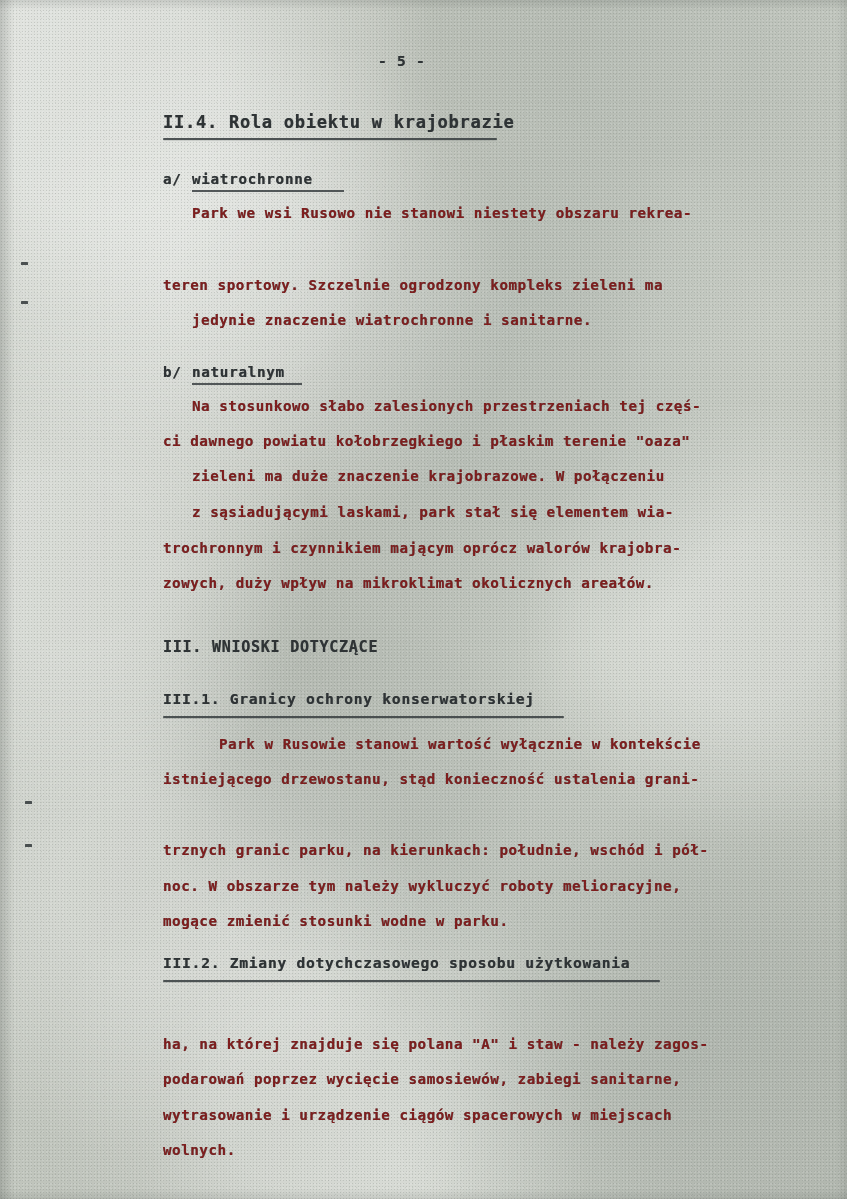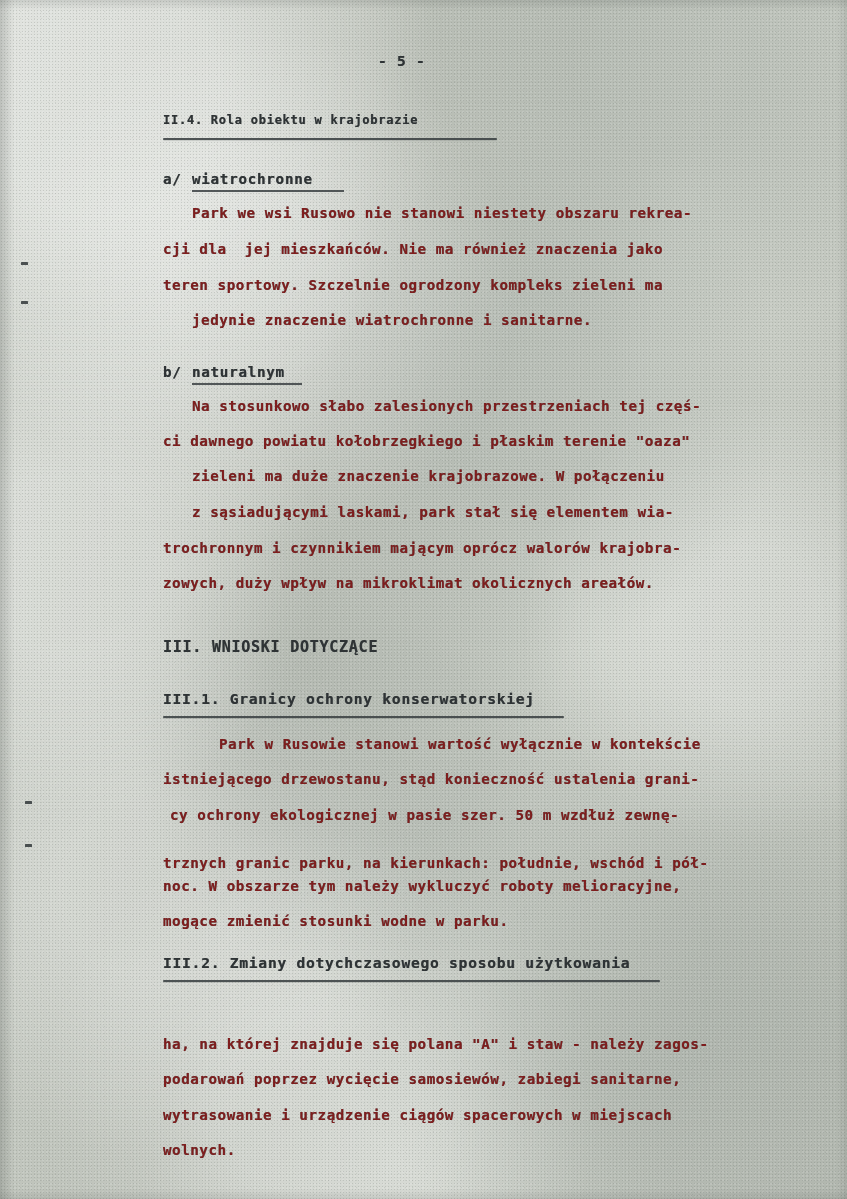--- a/index.html
+++ b/index.html
@@ -141,29 +141,28 @@
 <div id="page">
 
   <div id="paper-texture"></div>
   <div id="paper-speckle"></div>
   <div id="paper-edge"></div>
 
   <div id="content">
 
     <div class="txt pageno hd" style="left:378px; top:54px;">- 5 -</div>
 
-    <div class="txt hd" style="left:163px; top:114px; font-size:12px;">II.4. Rola obiektu w krajobrazie</div>
+    <div class="txt hd" style="left:163px; top:114px; font-size:17px;">II.4. Rola obiektu w krajobrazie</div>
     <div class="rule" style="left:163px; top:138px; width:334px;"></div>
 
     <div class="txt hd" style="left:163px; top:172px;">a/</div>
     <div class="txt hd" style="left:192px; top:172px;">wiatrochronne</div>
     <div class="uline" style="left:192px; top:190px; width:152px;"></div>
 
     <div class="txt body-line" style="left:192px; top:206px;">Park we wsi Rusowo nie stanowi niestety obszaru rekrea-</div>
-    <div class="txt body-line" style="left:163px; top:242px;">cji dla  jej mieszkańców. Nie ma również znaczenia jako</div>
     <div class="txt body-line" style="left:163px; top:278px;">teren sportowy. Szczelnie ogrodzony kompleks zieleni ma</div>
     <div class="txt body-line" style="left:192px; top:313px;">jedynie znaczenie wiatrochronne i sanitarne.</div>
 
     <div class="txt hd" style="left:163px; top:365px;">b/</div>
     <div class="txt hd" style="left:192px; top:365px;">naturalnym</div>
     <div class="uline" style="left:192px; top:383px; width:110px;"></div>
 
     <div class="txt body-line" style="left:192px; top:399px;">Na stosunkowo słabo zalesionych przestrzeniach tej częś-</div>
     <div class="txt body-line" style="left:163px; top:434px;">ci dawnego powiatu kołobrzegkiego i płaskim terenie "oaza"</div>
     <div class="txt body-line" style="left:192px; top:469px;">zieleni ma duże znaczenie krajobrazowe. W połączeniu</div>
@@ -171,22 +170,21 @@
     <div class="txt body-line" style="left:163px; top:541px;">trochronnym i czynnikiem mającym oprócz walorów krajobra-</div>
     <div class="txt body-line" style="left:163px; top:576px;">zowych, duży wpływ na mikroklimat okolicznych areałów.</div>
 
     <div class="txt hd" style="left:163px; top:640px; font-size:15px;">III. WNIOSKI DOTYCZĄCE</div>
 
     <div class="txt hd" style="left:163px; top:692px; font-size:14.6px;">III.1. Granicy ochrony konserwatorskiej</div>
     <div class="rule" style="left:163px; top:716px; width:401px;"></div>
 
     <div class="txt body-line" style="left:219px; top:737px;">Park w Rusowie stanowi wartość wyłącznie w kontekście</div>
     <div class="txt body-line" style="left:163px; top:772px;">istniejącego drzewostanu, stąd konieczność ustalenia grani-</div>
-    <div class="txt body-line" style="left:170px; top:808px;">cy ochrony ekologicznej w pasie szer. 50 m wzdłuż zewnę-</div>
-    <div class="txt body-line" style="left:163px; top:843px;margin-top:13px;">trznych granic parku, na kierunkach: południe, wschód i pół-</div>
+    <div class="txt body-line" style="left:163px; top:843px;">trznych granic parku, na kierunkach: południe, wschód i pół-</div>
     <div class="txt body-line" style="left:163px; top:914px;">mogące zmienić stosunki wodne w parku.</div>
     <div class="txt body-line" style="left:163px; top:879px;">noc. W obszarze tym należy wykluczyć roboty melioracyjne,</div>
 
     <div class="txt hd" style="left:163px; top:956px; font-size:14.6px;">III.2. Zmiany dotychczasowego sposobu użytkowania</div>
     <div class="rule" style="left:163px; top:980px; width:497px;"></div>
 
     <div class="txt body-line" style="left:163px; top:1037px;">ha, na której znajduje się polana "A" i staw - należy zagos-</div>
     <div class="txt body-line" style="left:163px; top:1072px;">podarowań poprzez wycięcie samosiewów, zabiegi sanitarne,</div>
     <div class="txt body-line" style="left:163px; top:1108px;">wytrasowanie i urządzenie ciągów spacerowych w miejscach</div>
     <div class="txt body-line" style="left:163px; top:1143px;">wolnych.</div>

